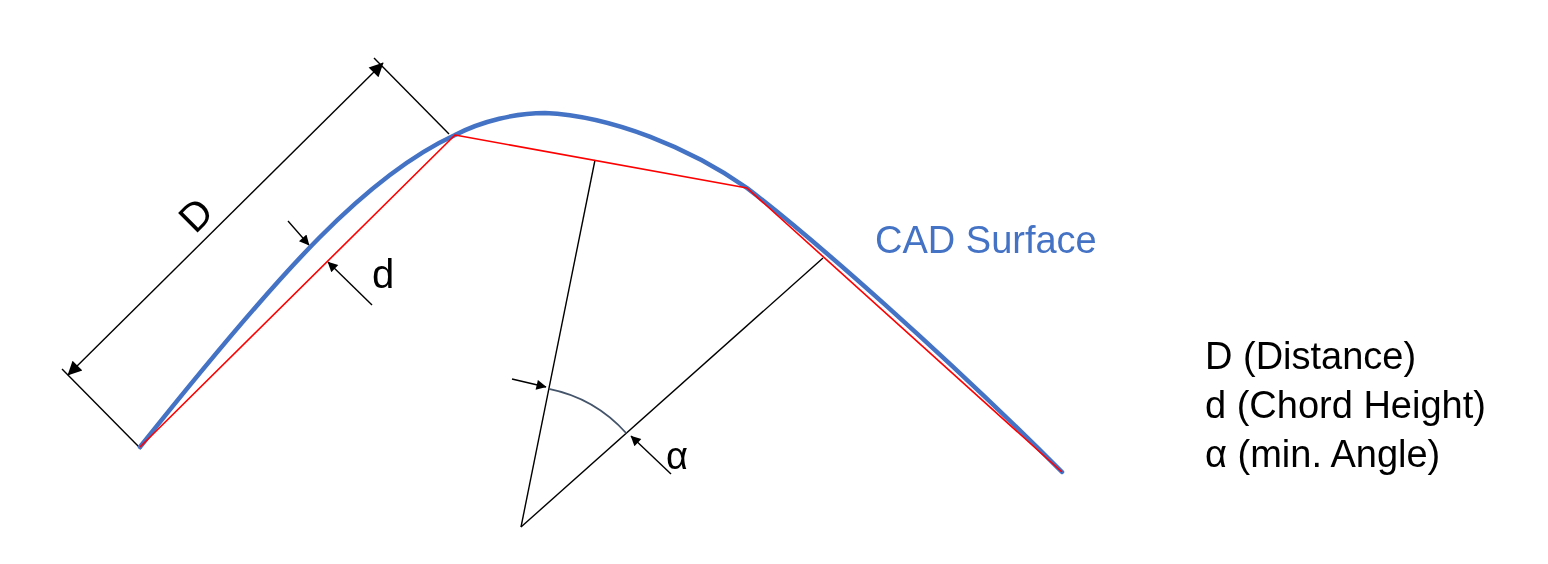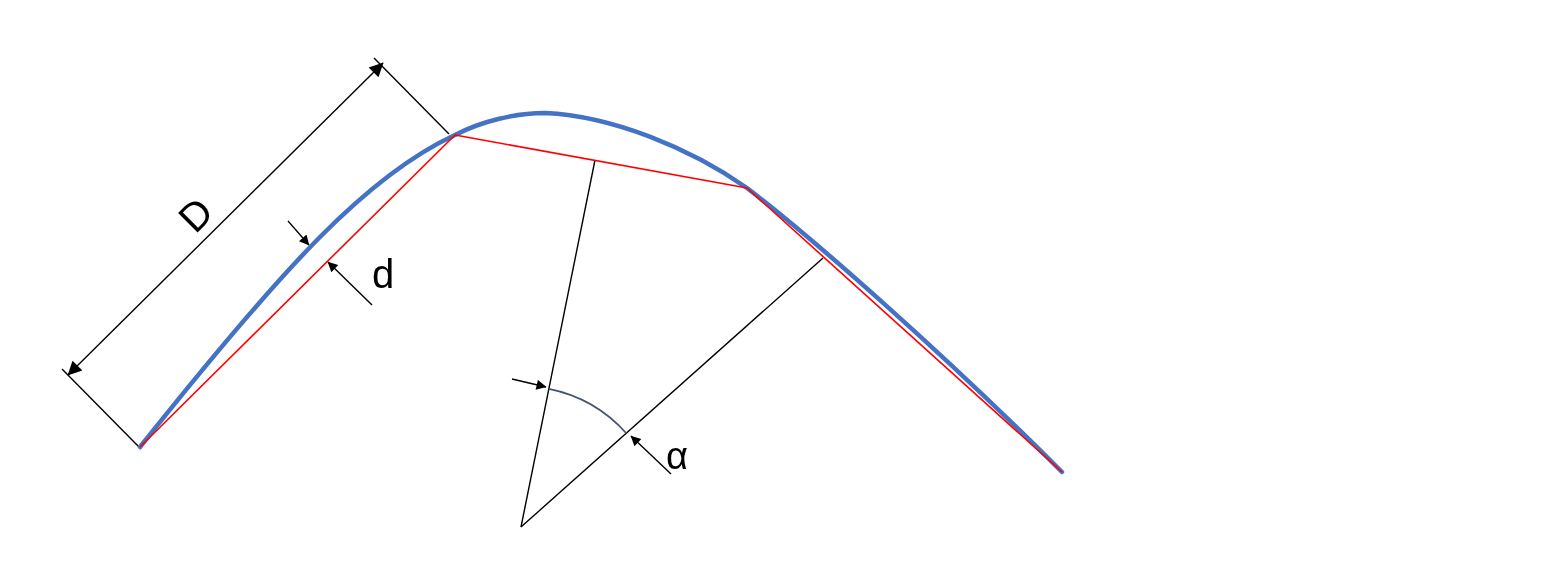--- a/index.html
+++ b/index.html
@@ -53,15 +53,21 @@
     <line x1="671" y1="474" x2="631" y2="436" class="construction" marker-end="url(#arrow-small)" stroke="#000000"></line>
 
     <path d="M 140,447 C 285,265 368,175 455,135 C 482,121 516,113 545,113 C 612,116 690,148 747,188 C 815,240 945,355 1062,472" class="cad-stroke" stroke="#4472C4"></path>
 
     <path d="M 140,447 L 455,135 L 747,188 L 1062,472" class="mesh-stroke" stroke="#FF0000"></path>
   </svg>
 
   <div class="label dim-label D-label">D</div>
   <div class="label dim-label d-label">d</div>
   <div class="label dim-label alpha-label">α</div>
+  <div class="label cad-label">CAD Surface</div>
 
+  <div class="legend">
+    <div>D (Distance)</div>
+    <div>d (Chord Height)</div>
+    <div>α (min. Angle)</div>
+  </div>
 
 </div>
 
 </body></html>

